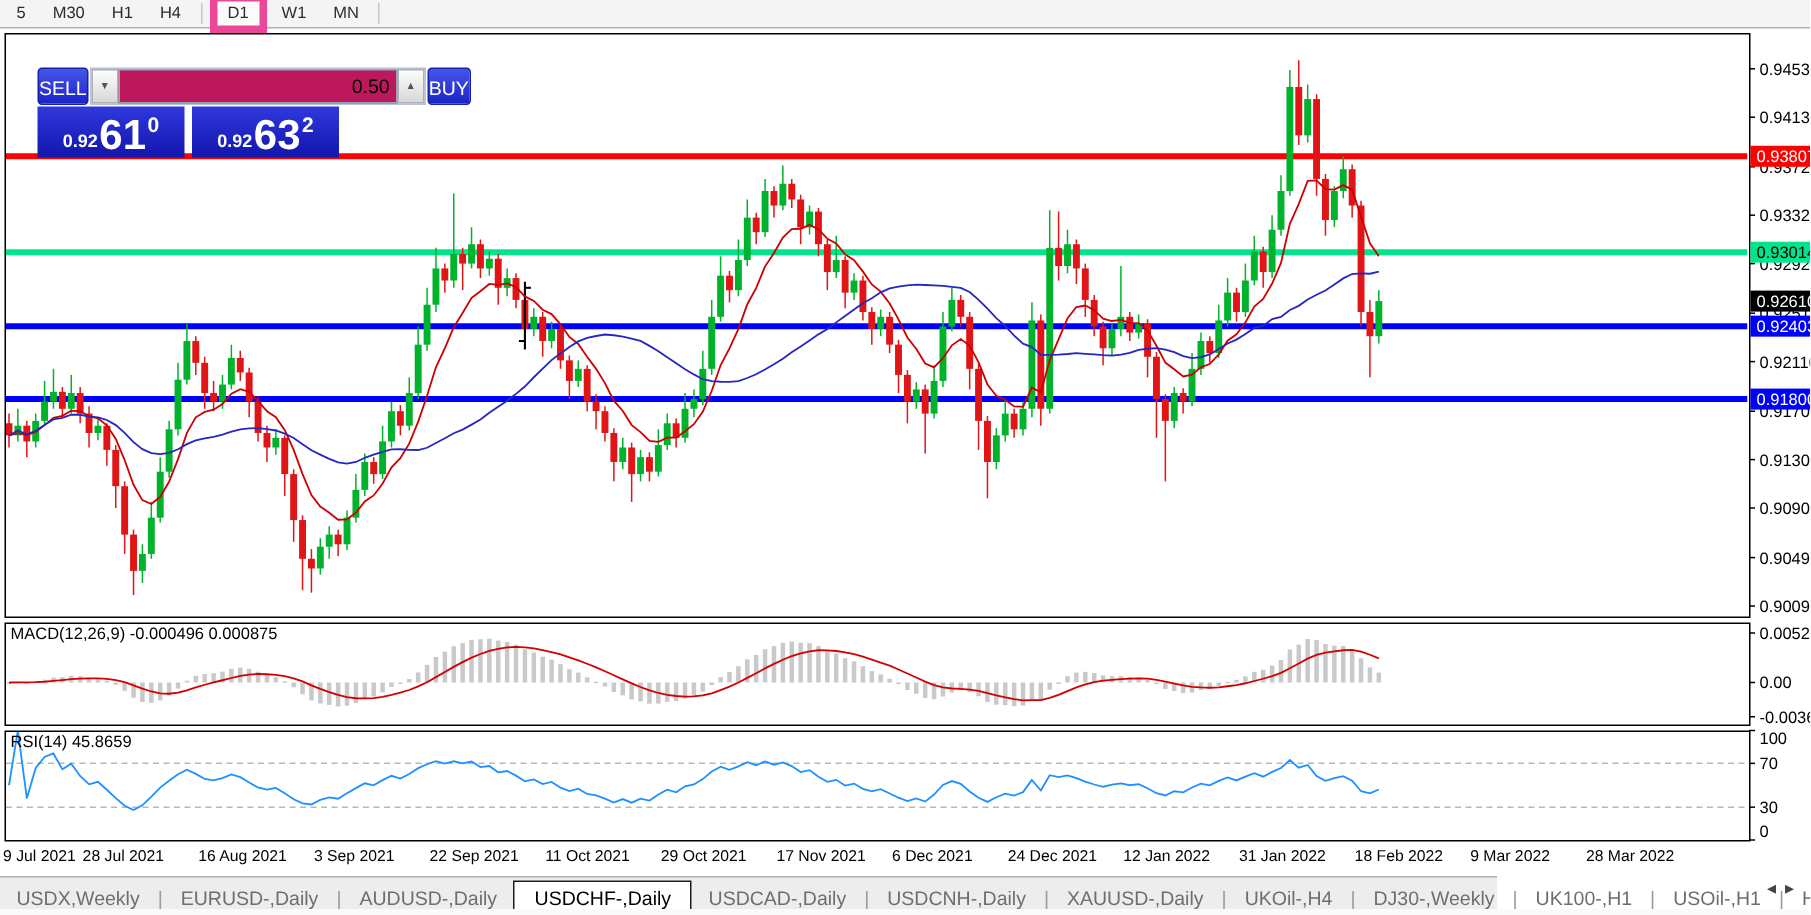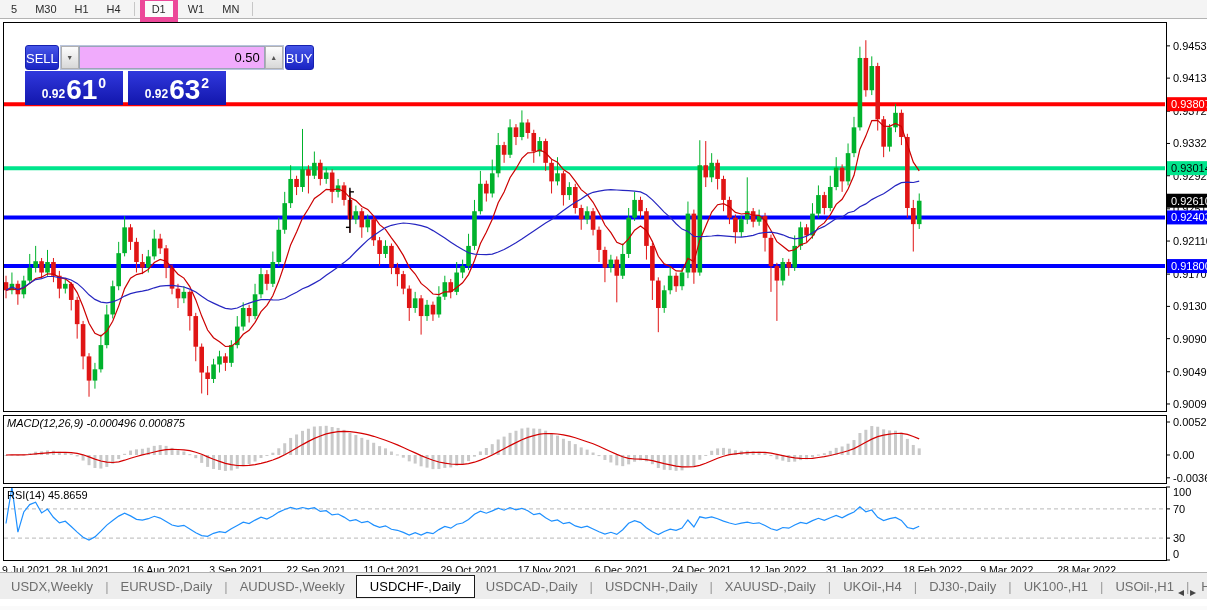--- a/index.html
+++ b/index.html
@@ -16,33 +16,33 @@
   .chart-title .tri{font-size:8px;vertical-align:1px;margin-right:4px;}
   .chart-title .ohlc{margin-left:8px;}
   
   .trade-panel{position:absolute;left:25px;top:45px;width:201px;}
   .tp-row1{display:flex;height:25px;}
   .tp-btn{width:61px;color:#fff;font-size:13px;text-align:center;line-height:25px;
           background:linear-gradient(#4656e8,#1a24c4);border:1px solid #1620b0;border-radius:3px;box-sizing:border-box;}
   .tp-spin{flex:1;display:flex;border:1px solid #b9c4dc;background:#e8ecf4;box-sizing:border-box;margin:0 1px;}
   .tp-spin-btn{width:18px;background:linear-gradient(#fdfdfd,#d8d8d8);border:1px solid #b0b0b0;
                font-size:7px;color:#555;text-align:center;line-height:21px;box-sizing:border-box;}
-  .tp-vol{flex:1;border:1px solid #9aa4b8;background:#f0abfc;font-size:13px;text-align:right;
+  .tp-vol{flex:1;border:1px solid #9aa4b8;background:#be185d;font-size:13px;text-align:right;
           padding:0 4px;font-family:"Liberation Sans",sans-serif;min-width:0;box-sizing:border-box;}
   .tp-row2{display:flex;margin-top:1px;height:34px;}
   .tp-price{width:112px;background:linear-gradient(#3038dd,#1216ac);color:#fff;display:flex;
             align-items:flex-end;justify-content:center;padding-bottom:2px;box-sizing:border-box;}
   .tp-price.buy{margin-left:5px;}
   .tp-small{font-size:12px;font-weight:bold;margin:0 1px 2px 0;}
   .tp-big{font-size:28px;font-weight:bold;line-height:26px;}
   .tp-sup{font-size:14px;font-weight:bold;margin:0 0 12px 1px;}
   
   .ind-label{position:absolute;font-size:11px;color:#000;white-space:nowrap;}
   
-  .tabbar{position:absolute;left:0;top:572px;width:1207px;height:26px;background:#ededed;
+  .tabbar{position:absolute;left:0;top:584px;width:998px;height:26px;background:#ededed;
           border-top:1px solid #b0b0b0;display:flex;align-items:center;font-size:13px;color:#6e6e6e;}
   .tab{padding:3px 11px;white-space:nowrap;cursor:default;}
   .tab.active{background:#fff;border:1px solid #1a1a1a;color:#000;padding:3px 13px;}
   .tab-sep{color:#9a9a9a;padding:0 1px;}
   .tab-arrows{position:absolute;right:5px;top:5px;color:#444;font-size:12px;letter-spacing:6px;}
   .bottom-strip{position:absolute;left:0;top:606px;width:1207px;height:4px;background:#fafafa;}
   svg text{font-family:"Liberation Sans",sans-serif;}
 </style>
 </head>
 <body>
@@ -656,40 +656,40 @@
         <span class="tp-sup">0</span>
       </div>
       <div class="tp-price buy">
         <span class="tp-small">0.92</span>
         <span class="tp-big">63</span>
         <span class="tp-sup">2</span>
       </div>
     </div>
   </div>
 
-  <div class="ind-label" style="left:7px;top:417px;font-style:italic;">MACD(12,26,9) -0.000496 0.000875</div>
+  <div class="ind-label" style="left:7px;top:417px;">MACD(12,26,9) -0.000496 0.000875</div>
   <div class="ind-label" style="left:7px;top:489px;text-align:right;">RSI(14) 45.8659</div>
 
   <div class="tabbar" id="tabbar">
       <div style="width:14px"></div>
       <div class="tab">USDX,Weekly</div>
       <span class="tab-sep">|</span>
       <div class="tab">EURUSD-,Daily</div>
       <span class="tab-sep">|</span>
-      <div class="tab">AUDUSD-,Weekly</div>
+      <div class="tab">AUDUSD-,Daily</div>
       <div class="tab active">USDCHF-,Daily</div>
       <div class="tab">USDCAD-,Daily</div>
       <span class="tab-sep">|</span>
       <div class="tab">USDCNH-,Daily</div>
       <span class="tab-sep">|</span>
       <div class="tab">XAUUSD-,Daily</div>
       <span class="tab-sep">|</span>
       <div class="tab">UKOil-,H4</div>
       <span class="tab-sep">|</span>
-      <div class="tab">DJ30-,Daily</div>
+      <div class="tab">DJ30-,Weekly</div>
       <span class="tab-sep">|</span>
       <div class="tab">UK100-,H1</div>
       <span class="tab-sep">|</span>
       <div class="tab">USOil-,H1</div>
       <span class="tab-sep">|</span>
       <div class="tab">HK50-,H1</div>
     </div>
   <div class="tab-arrows" style="top:585px;">
     <span>◂</span><span>▸</span>
   </div>

